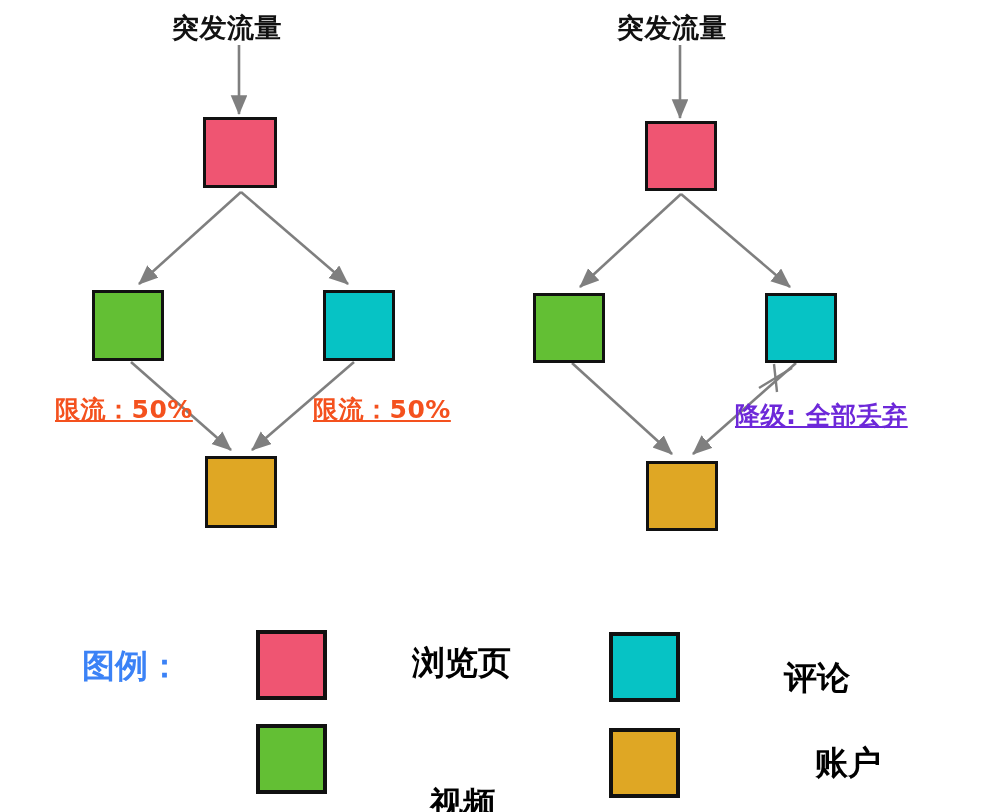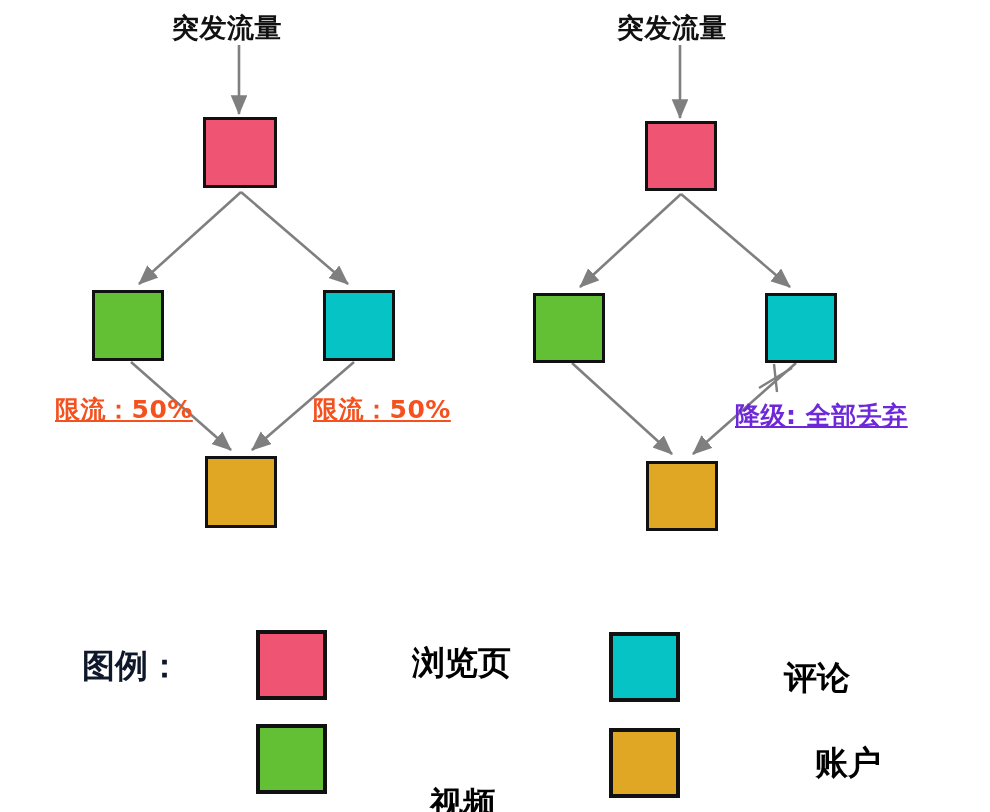--- a/index.html
+++ b/index.html
@@ -35,21 +35,21 @@
     font-size: 25px;
     font-weight: 700;
     letter-spacing: 0.5px;
     text-decoration: underline;
   }
   .legend-title {
     position: absolute;
     white-space: nowrap;
     font-size: 33px;
     font-weight: 700;
-    color: #0f172a;
+    color: #3b82f6;
   }
   .legend-label {
     position: absolute;
     white-space: nowrap;
     font-size: 33px;
     font-weight: 700;
     color: #000000;
   }
   .legend-swatch {
     position: absolute;

